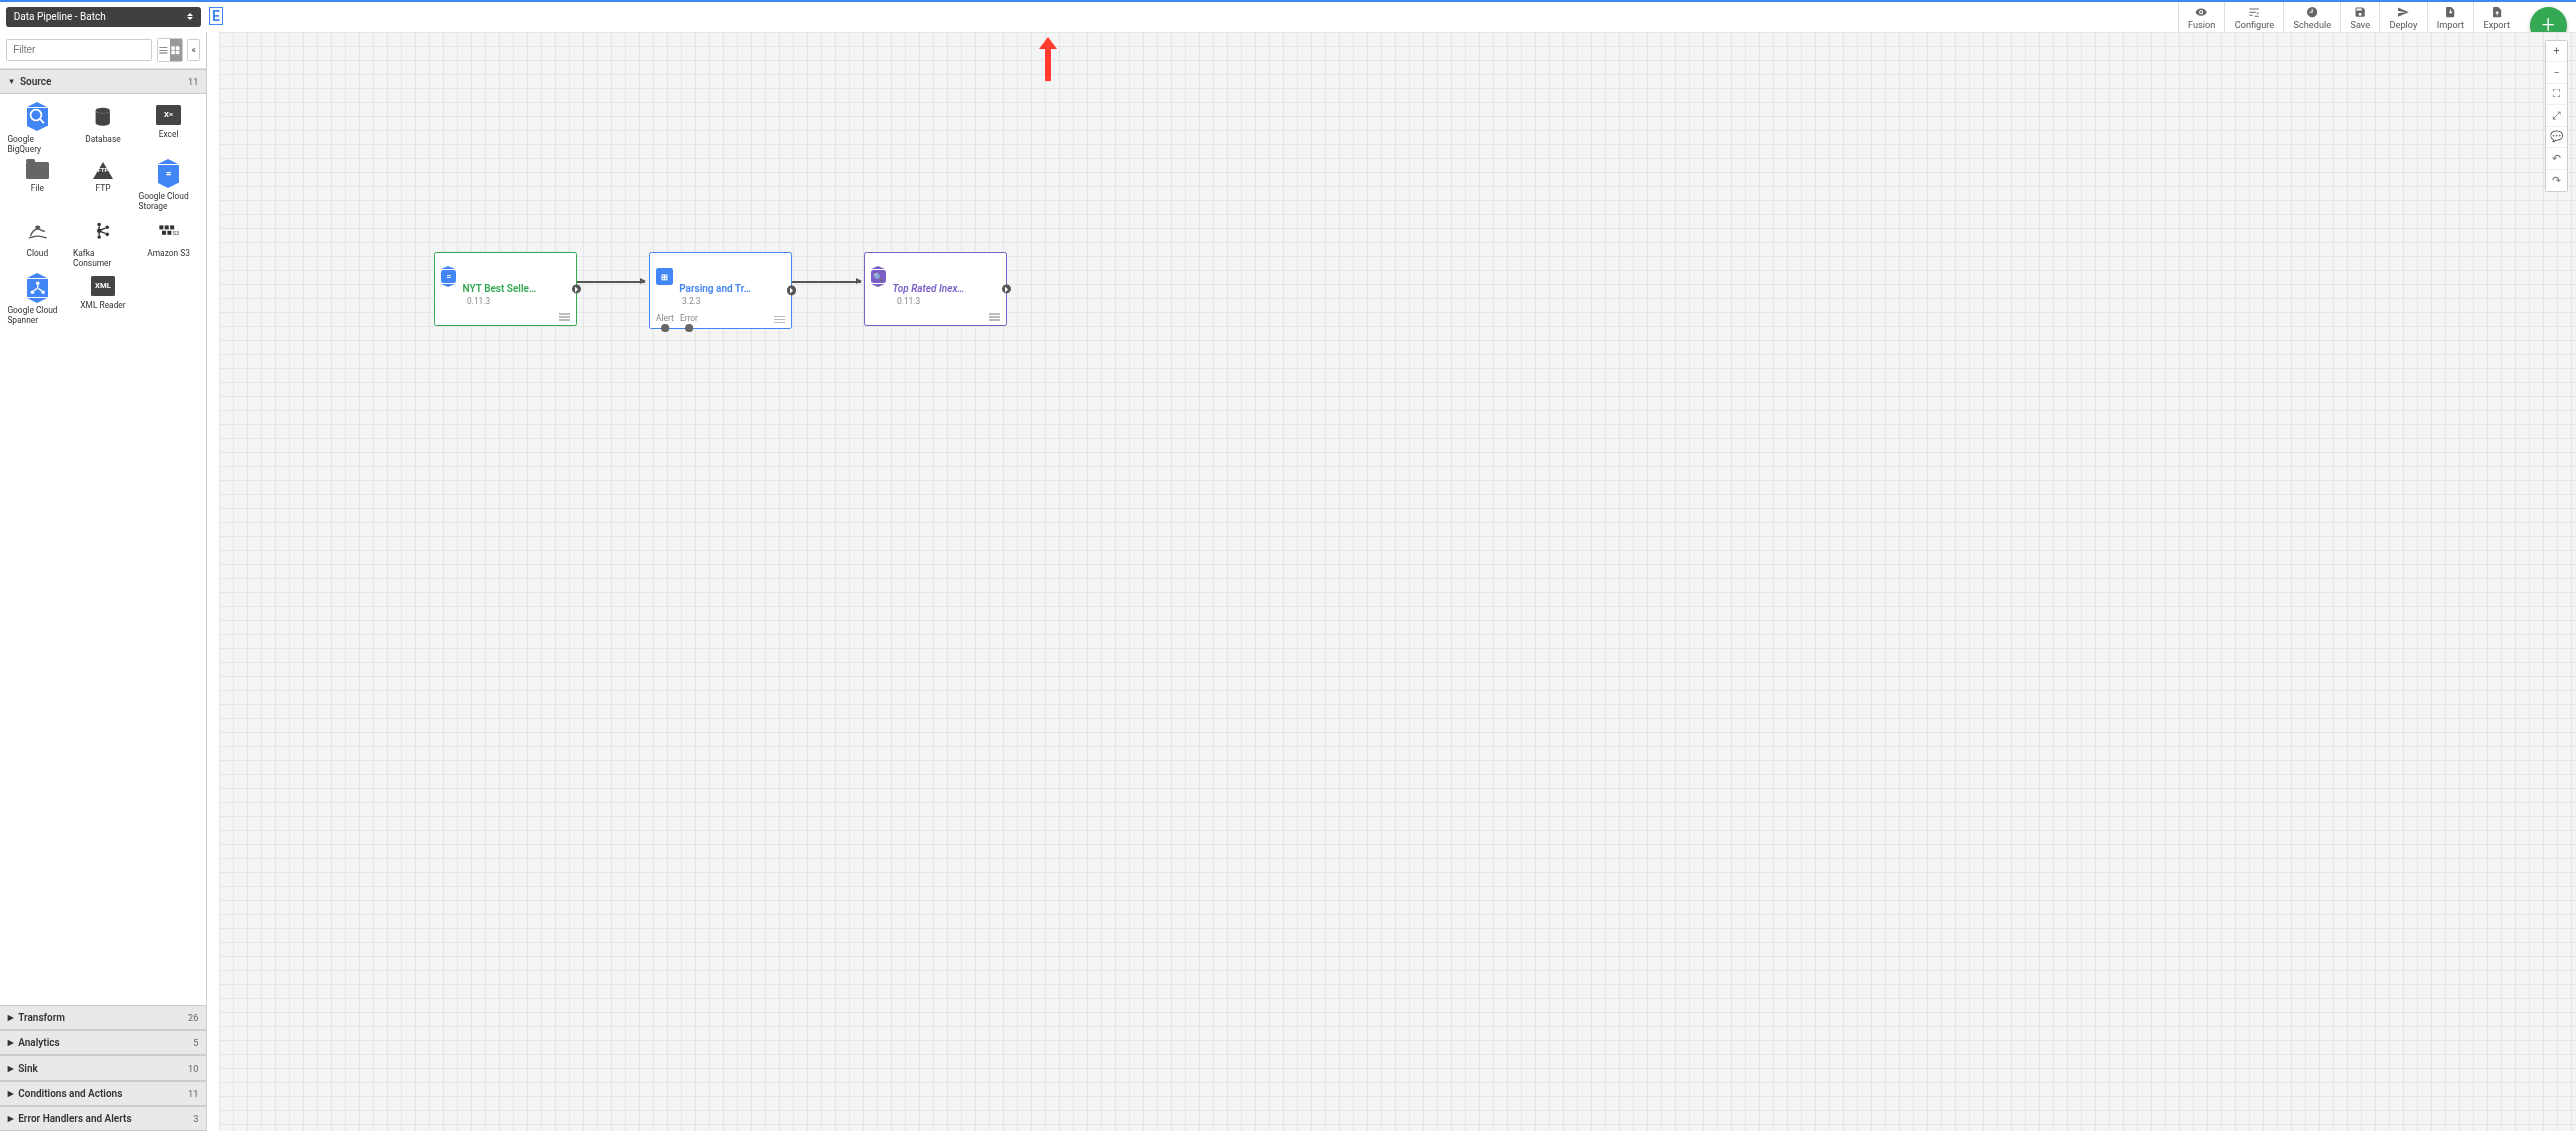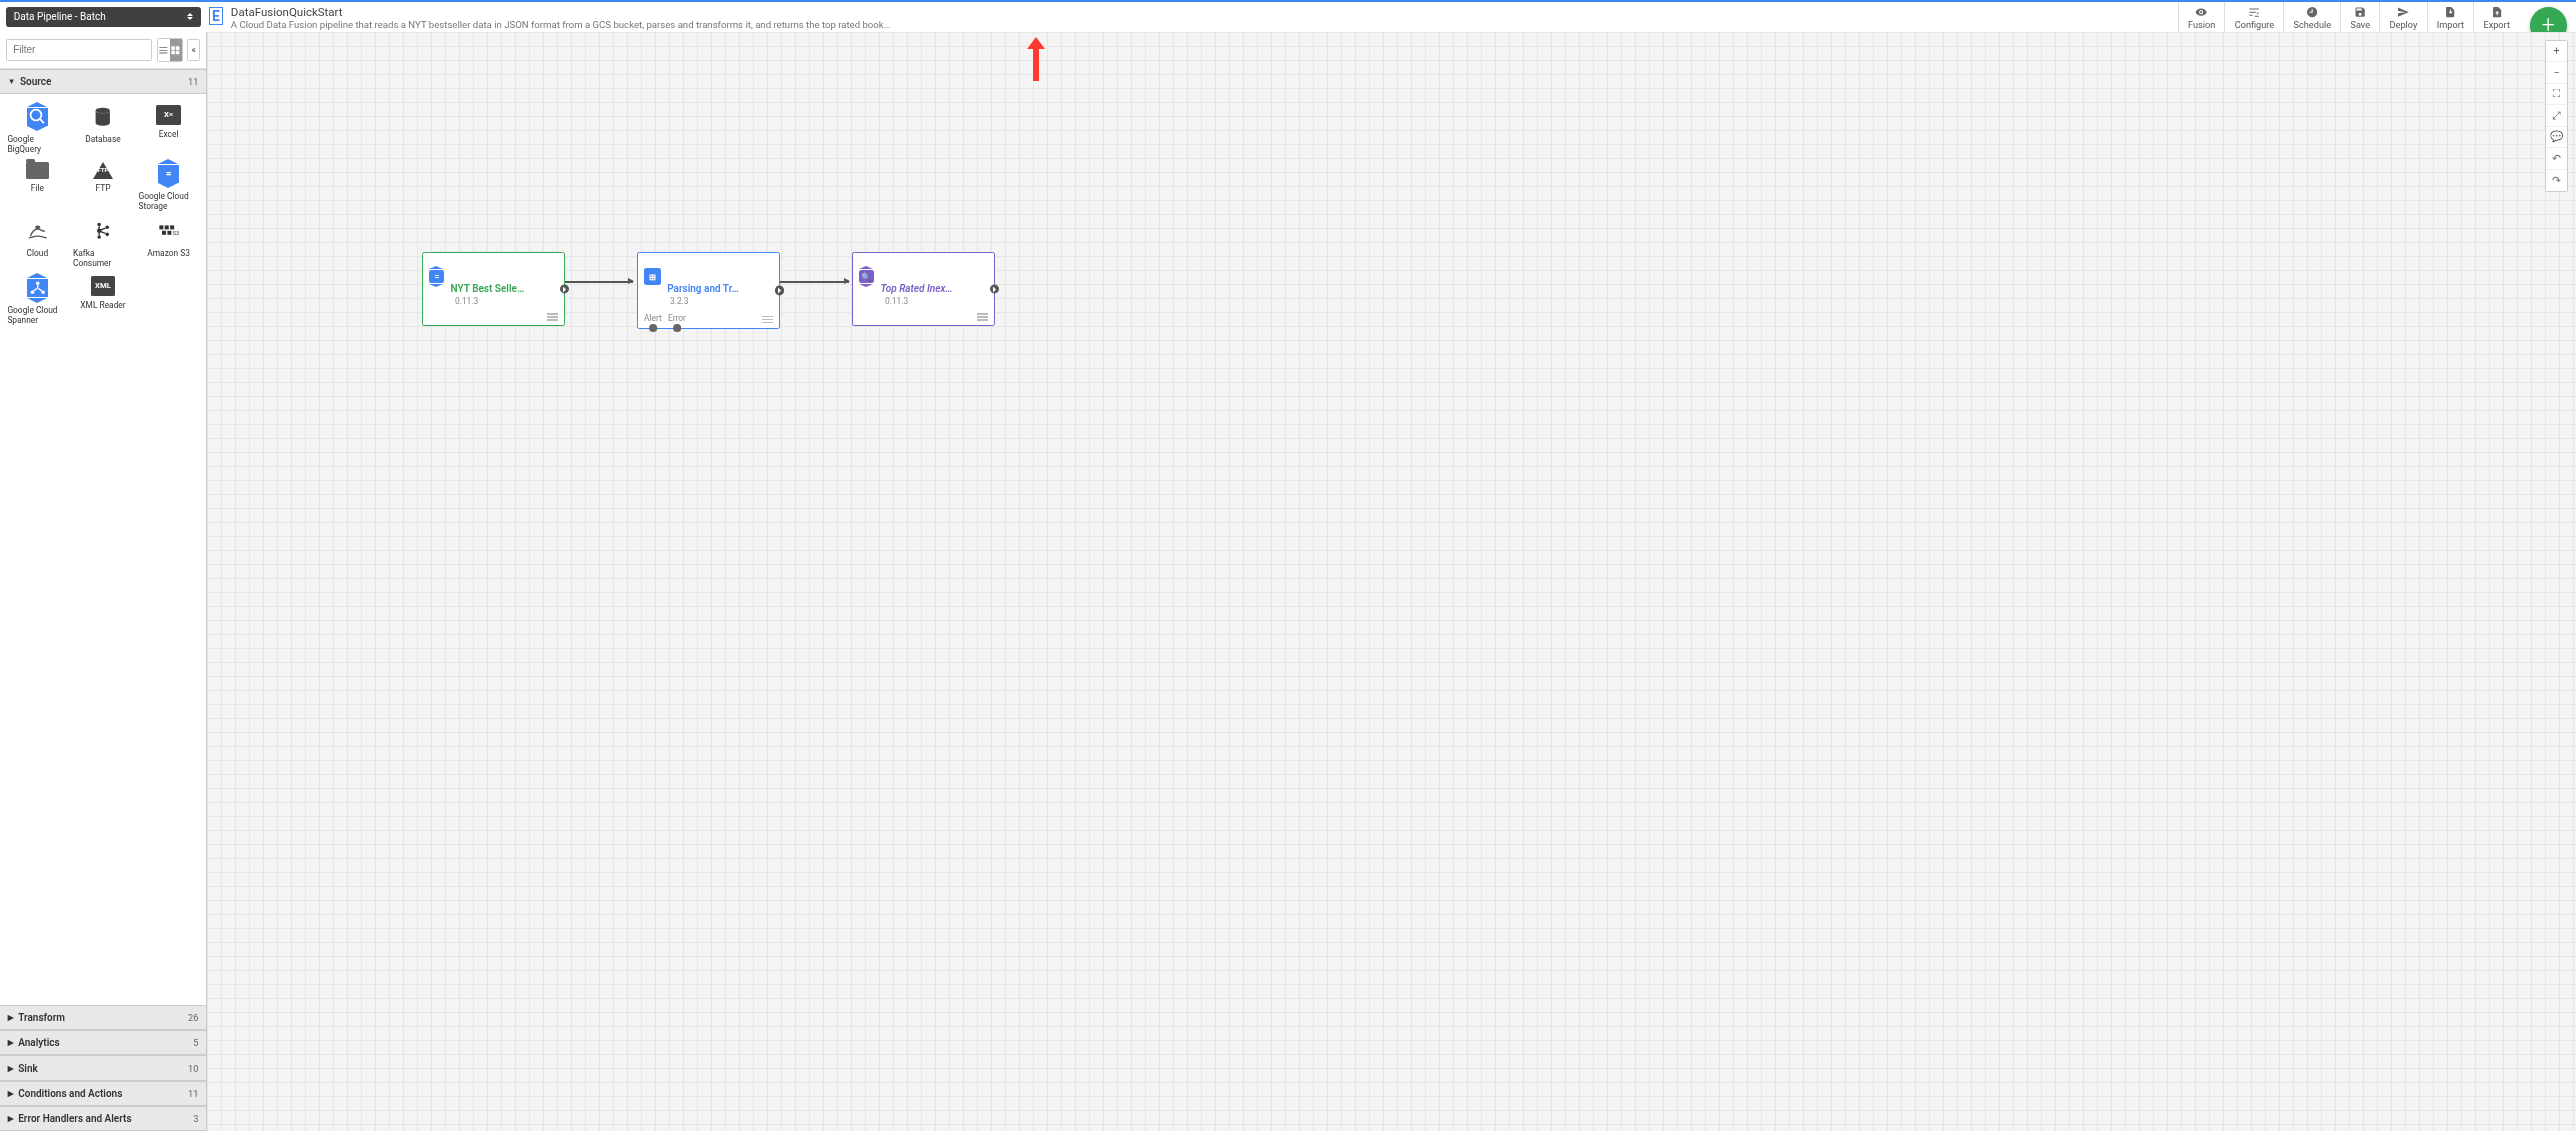--- a/index.html
+++ b/index.html
@@ -21,21 +21,21 @@
   .title-block .pname { font-size: 11.5px; color:#444; }
   .title-block .pdesc { font-size: 9.6px; color:#777; white-space: nowrap; overflow:hidden; text-overflow: ellipsis; }
 
   .top-actions { display:flex; align-items:stretch; height:32px; margin-left:auto; }
   .top-action { border-left:0.8px solid #ddd; display:flex; flex-direction:column; align-items:center; justify-content:center; padding:0 9.2px; font-size:9.2px; color:#555; cursor:pointer; gap:1.5px;}
   .top-action svg{width:12.3px;height:12.3px;fill:#666;}
   .fab { width:37px;height:37px;border-radius:50%;background:#34a853;display:flex;align-items:center;justify-content:center;margin:4.6px 9.2px 0 10.7px;cursor:pointer;box-shadow:0 1.5px 3.8px rgba(0,0,0,0.3);}
   .fab span{color:#fff;font-size:23px;font-weight:300;line-height:1;}
 
   
-  .body { flex:1; display:flex; min-height:0; }
+  .body { flex:1; display:flex; min-height:0;gap:12px; }
   .sidebar { width:207px; flex-shrink:0; border-right:0.8px solid #ccc; background:#fff; display:flex; flex-direction:column; }
   .filter-row { padding:6.1px; display:flex; gap:4.6px; border-bottom:0.8px solid #ddd; align-items:center;}
   .filter-input { flex:1; border:0.8px solid #ccc; border-radius:1.5px; padding:4.6px 6.1px; font-size:10px; }
   .view-toggle { display:flex; border:0.8px solid #ccc; border-radius:1.5px; overflow:hidden;}
   .view-toggle div{width:18.4px;height:21.5px;display:flex;align-items:center;justify-content:center;cursor:pointer;}
   .view-toggle .list{background:#fff;}
   .view-toggle .grid{background:#999;color:#fff;}
   .collapse-btn{width:18.4px;height:21.5px;border:0.8px solid #ccc;border-radius:1.5px;display:flex;align-items:center;justify-content:center;cursor:pointer;font-size:9.2px;}
 
   .section-header{background:#e8e8e8;border-top:0.8px solid #ccc;border-bottom:0.8px solid #ccc;padding:6.1px 7.7px;font-size:10px;font-weight:600;display:flex;align-items:center;justify-content:space-between;cursor:pointer;}
@@ -115,24 +115,20 @@
         <span>Data Pipeline - Batch</span>
         <span class="chev">
             <span class="u"></span>
             <span class="d"></span>
           </span>
       </div>
     </div>
     <div class="logo-slot">
       <span class="logo-icon">E</span>
     </div>
-    <div class="title-block">
-      <div class="pname">DataFusionQuickStart</div>
-      <div class="pdesc">A Cloud Data Fusion pipeline that reads a NYT bestseller data in JSON format from a GCS bucket, parses and transforms it, and returns the top rated book…</div>
-    </div>
     <div class="top-actions">
       <div class="top-action">
         <svg viewBox="0 0 24 24">
             <path d="M12 5C7 5 2.7 8.1 1 12c1.7 3.9 6 7 11 7s9.3-3.1 11-7c-1.7-3.9-6-7-11-7zm0 11a4 4 0 110-8 4 4 0 010 8zm0-6a2 2 0 100 4 2 2 0 000-4z"></path>
           </svg>
         <span>Fusion</span>
       </div>
       <div class="top-action">
         <svg viewBox="0 0 24 24">
             <path d="M3 17h6v2H3v-2zm0-6h12v2H3v-2zm0-6h18v2H3V5zm14 10v-2h4v2h-4zm-4 6v-2h8v2h-8z"></path>

